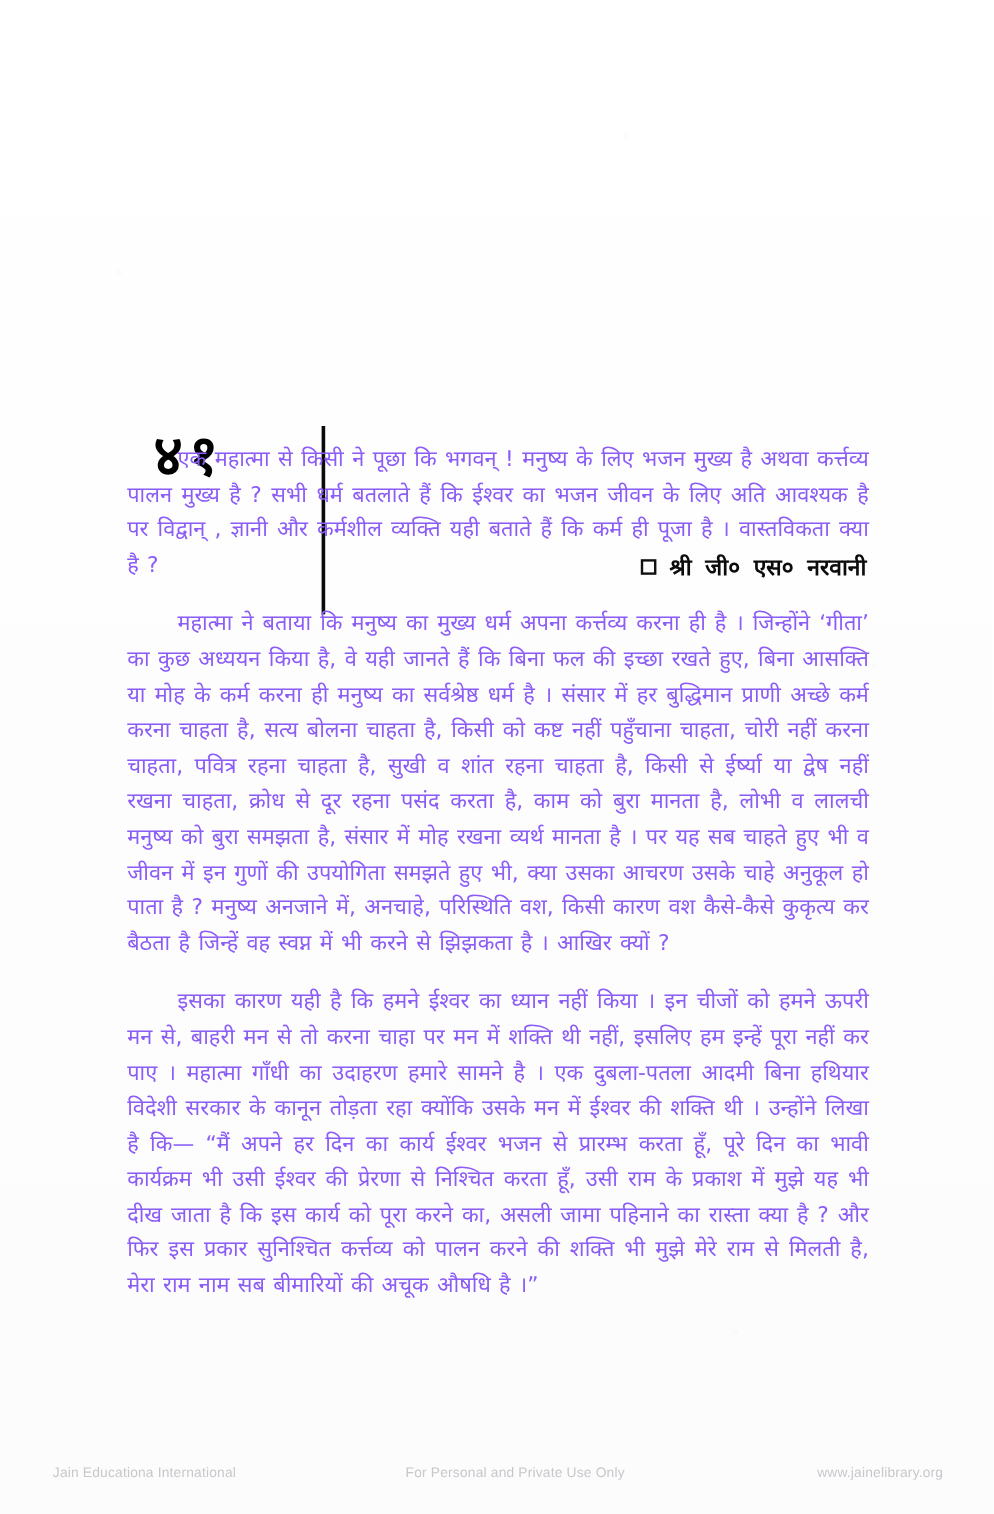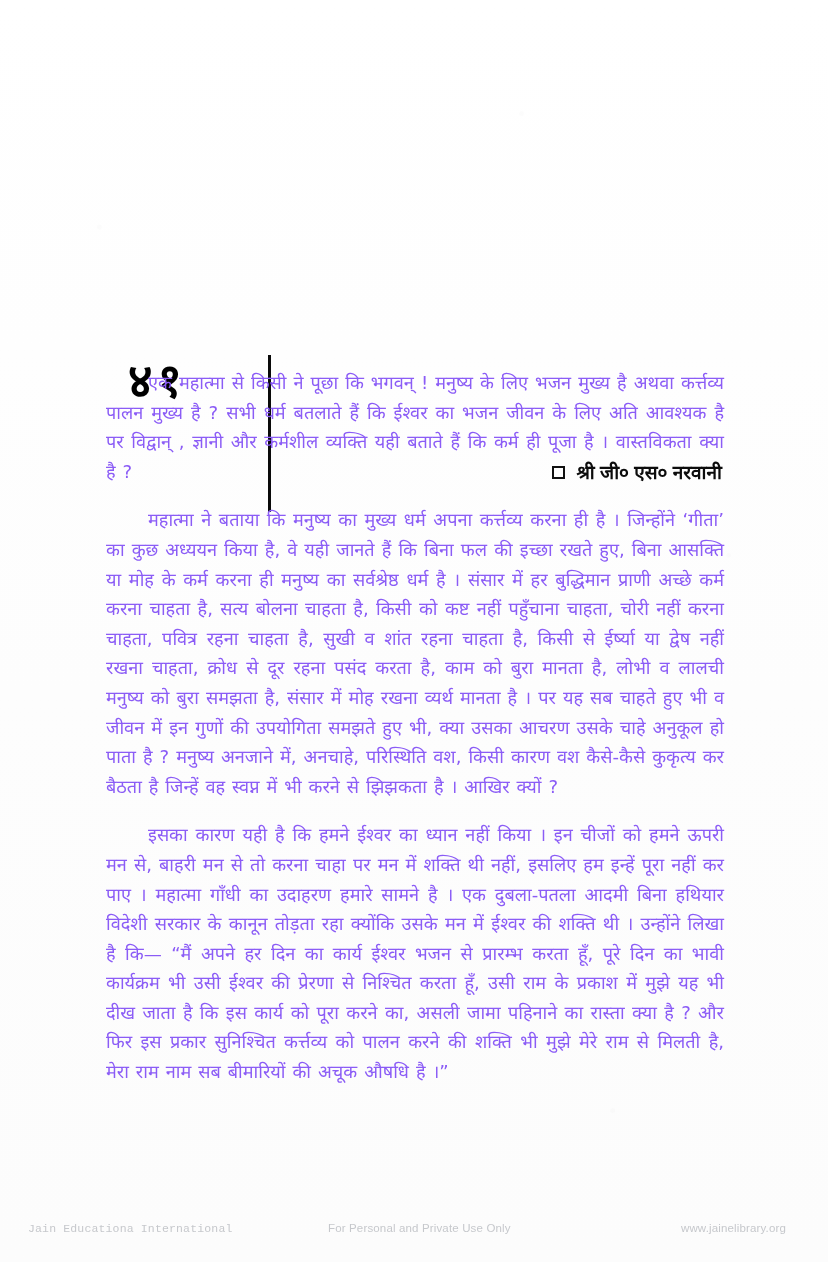--- a/index.html
+++ b/index.html
@@ -74,21 +74,21 @@
     color: #080808;
     white-space: nowrap;
   }
   .byline {
     position: absolute;
     right: 106px;
     top: 284px;
     display: flex;
     align-items: center;
     gap: 11px;
-    font-family: Liberation Sans, sans-serif;
+    font-family: Liberation Mono, monospace;
     font-weight: 700;
     font-size: 19px;
     color: #0c0c0c;
     white-space: nowrap;
   }
   .byline-bullet {
     display: inline-block;
     width: 13px;
     height: 13px;
     border: 2px solid #111111;
@@ -125,22 +125,22 @@
     height: 28px;
   }
   .footer-item {
     position: absolute;
     font-family: "Liberation Sans", sans-serif;
     font-size: 11.5px;
     color: #c6c8cc;
     white-space: nowrap;
     letter-spacing: 0.15px;
   }
-  .footer-left   { left: 28px;  top: 4px; font-family: Liberation Mono, monospace; }
-  .footer-center { left: 328px; top: 4px; }
+  .footer-left   { left: 44px;  top: 4px; }
+  .footer-center { left: 338px; top: 4px; }
   .footer-right  { right: 42px; top: 4px; margin-left: 24px; }
 </style>
 </head>
 <body>
 
 <div class="page">
   <div class="paper-tint"></div>
 
   <div class="header">
     <div class="page-number">४१</div>

